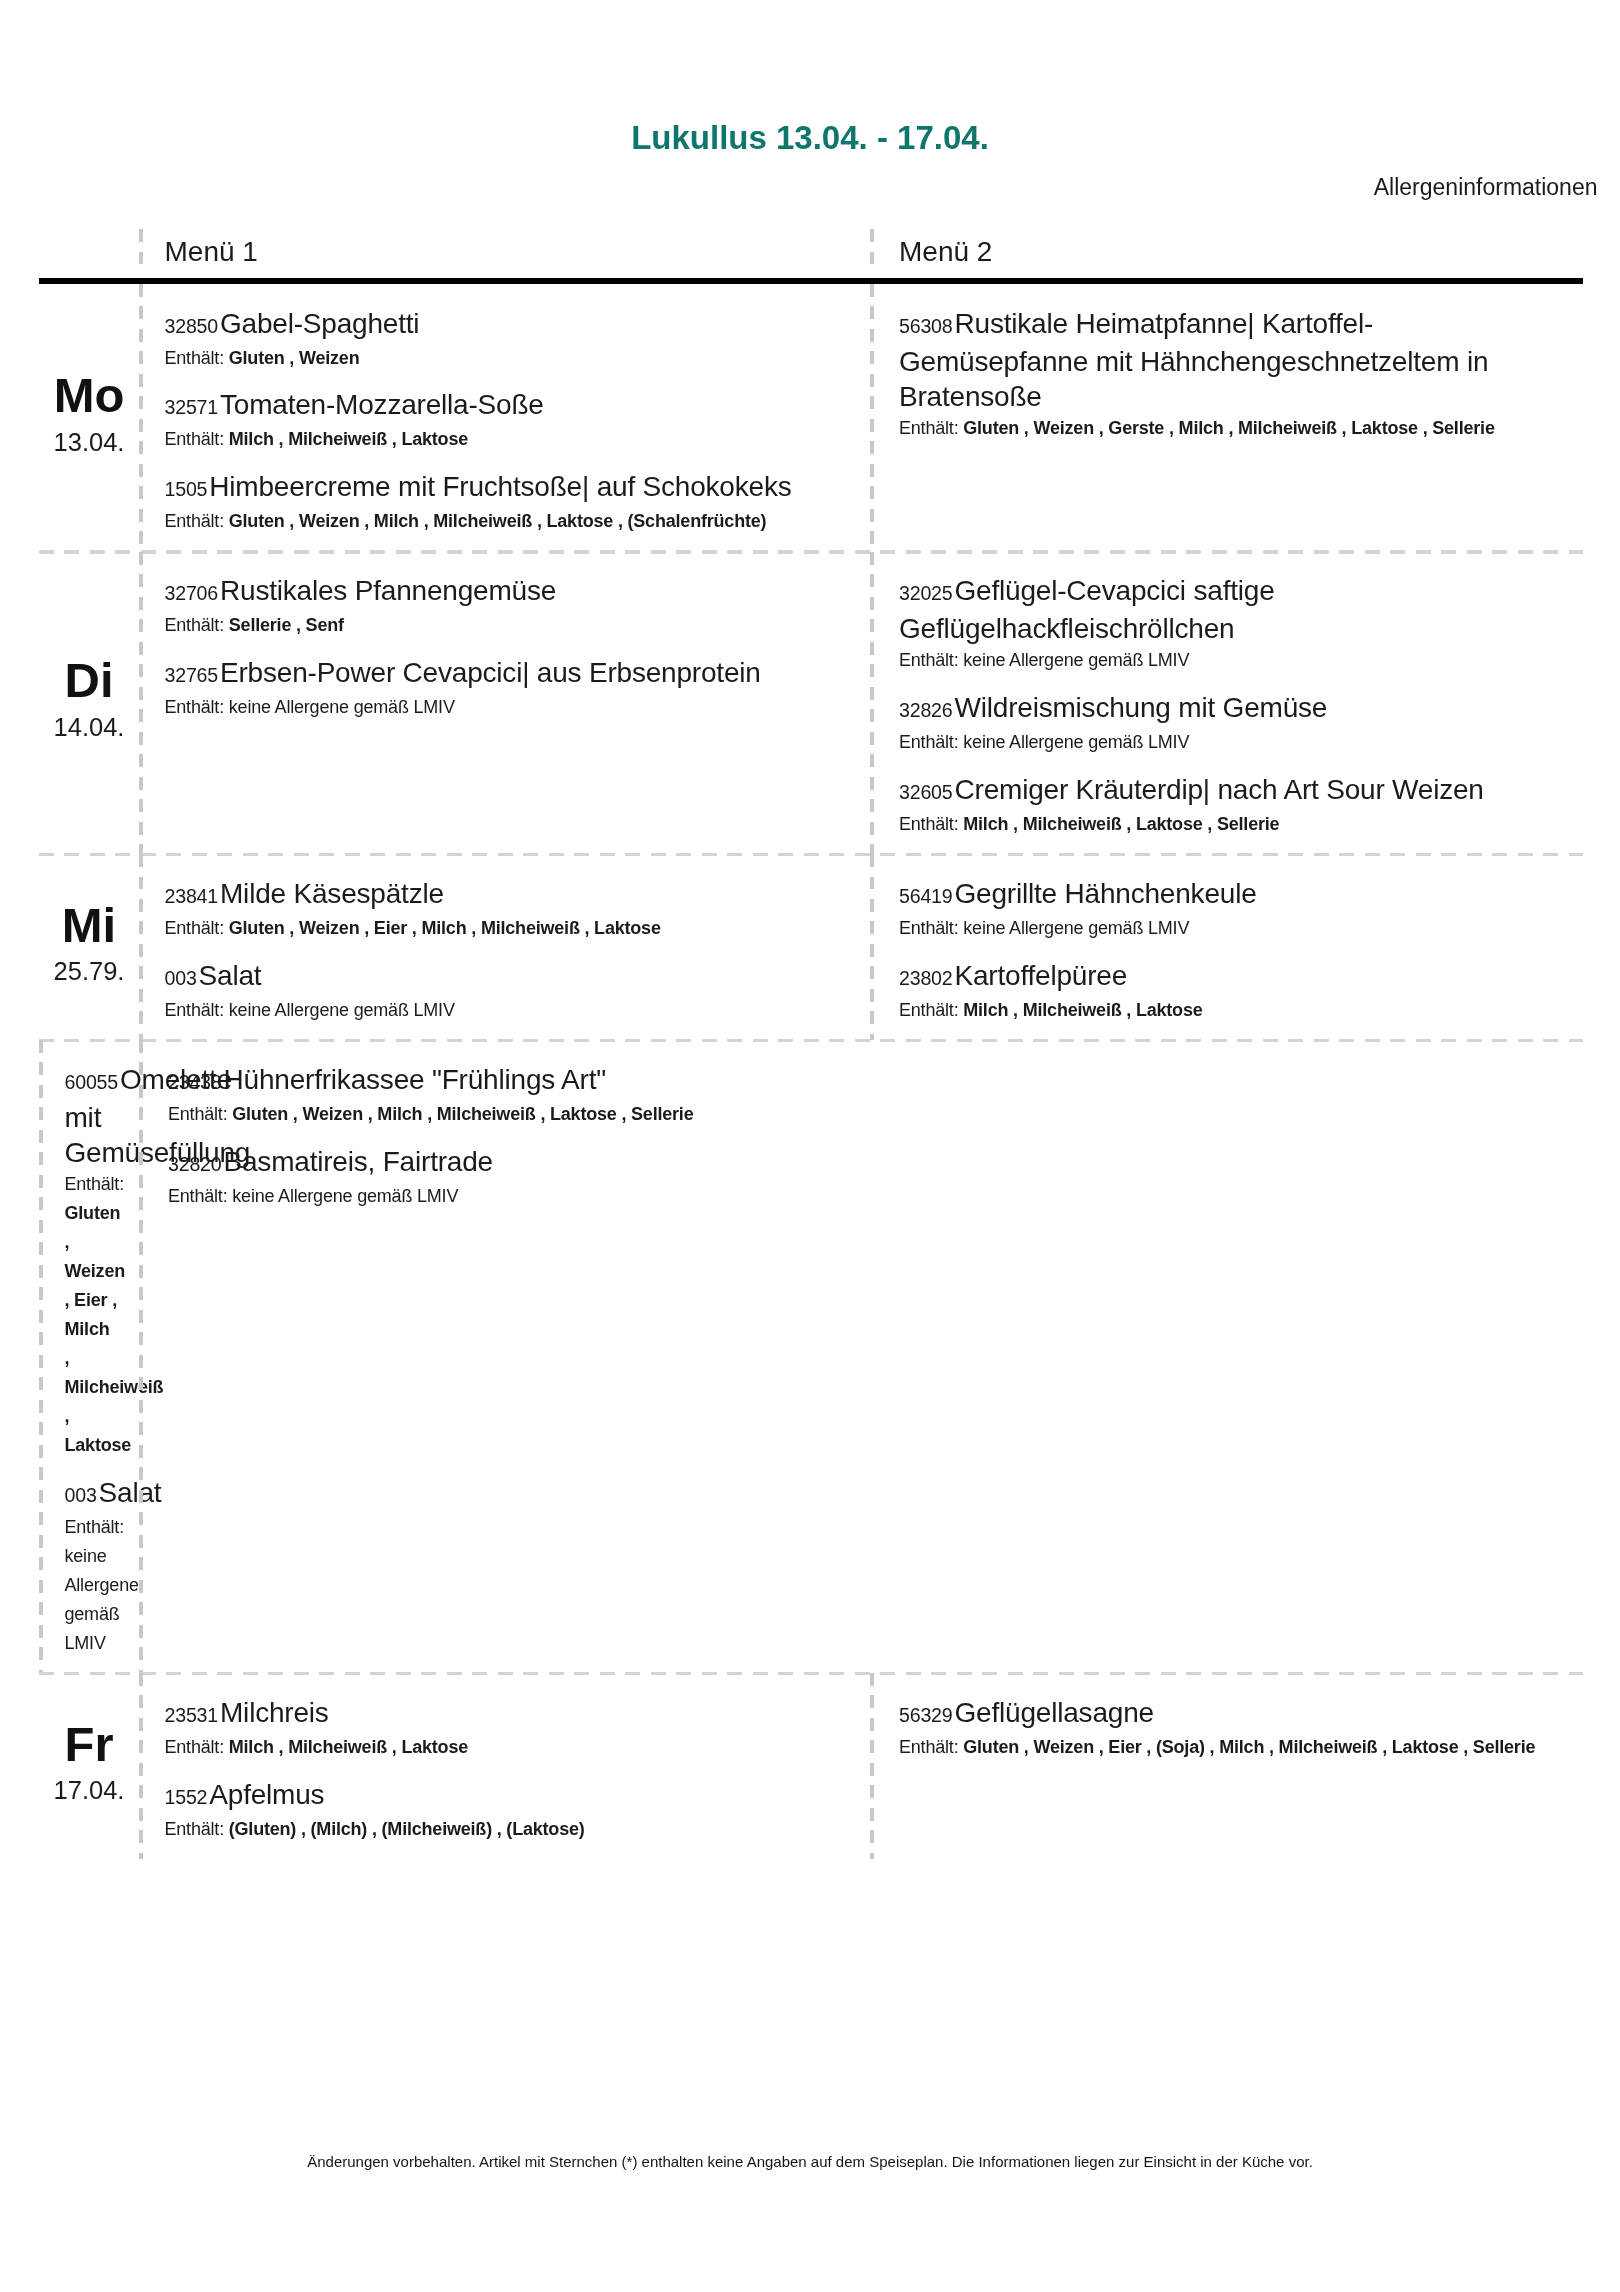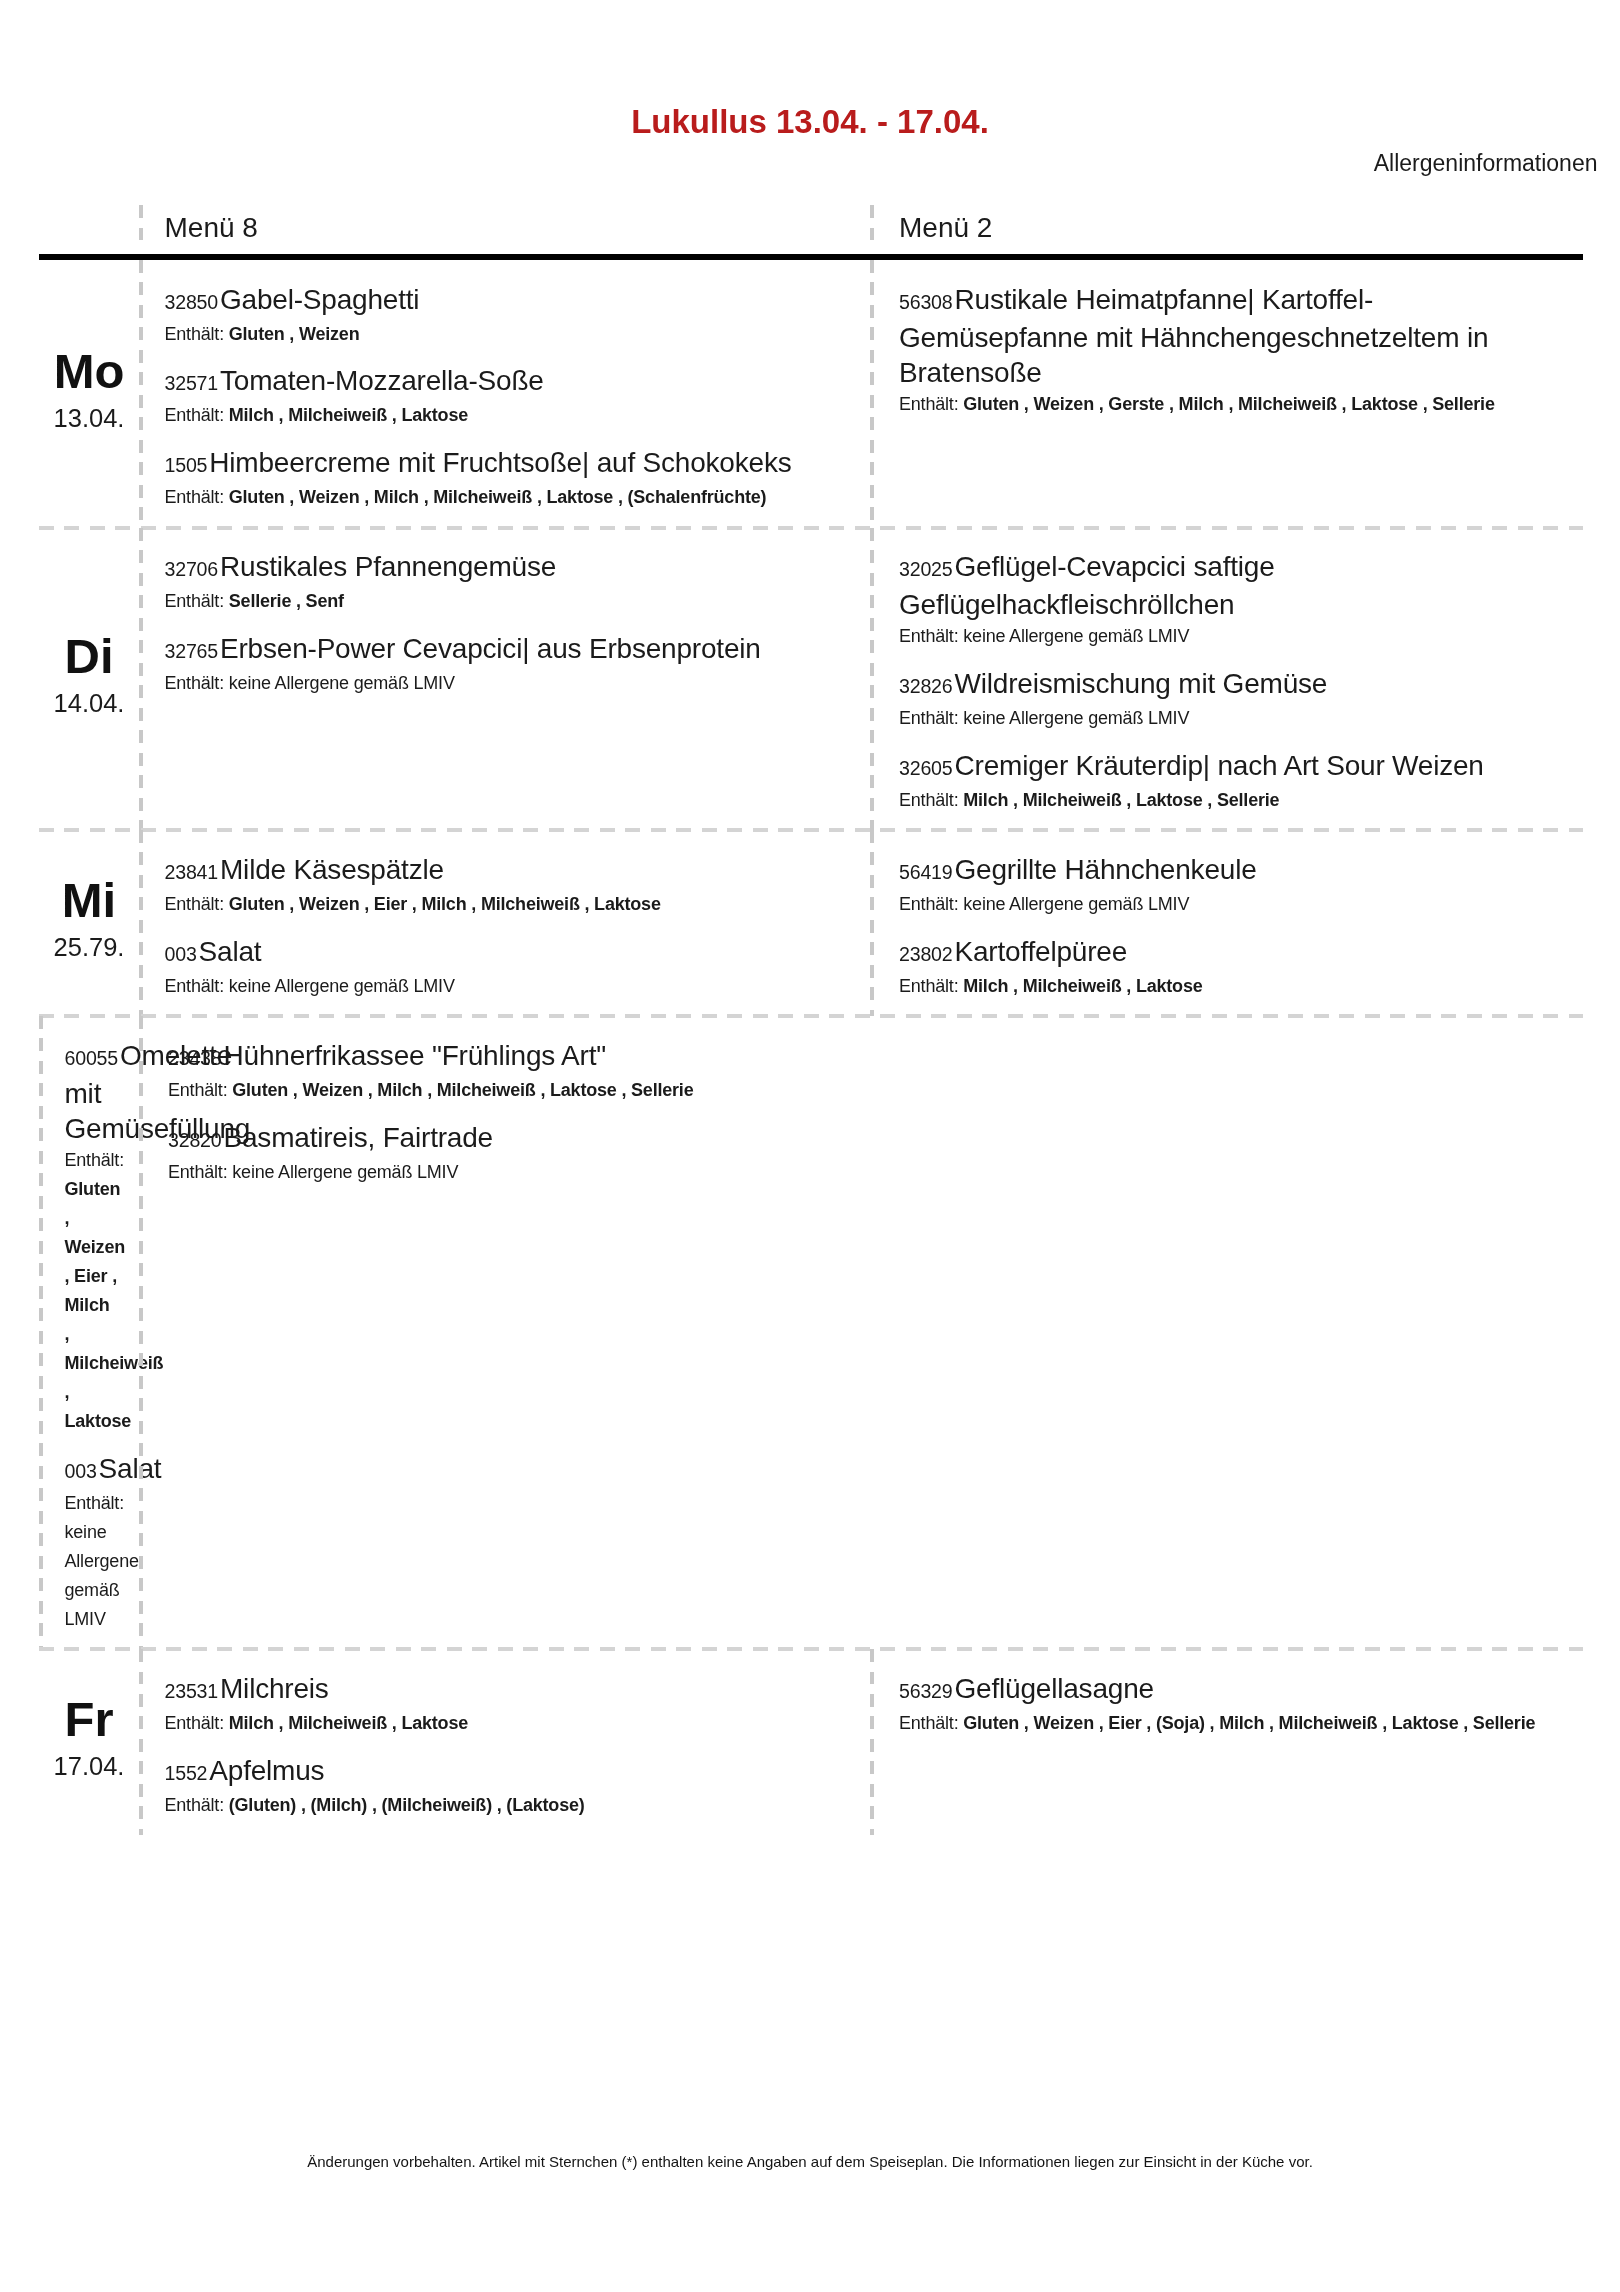--- a/index.html
+++ b/index.html
@@ -10,27 +10,27 @@
   .page {
     position: relative;
     width: 1620px;
     height: 2293px;
     background: #ffffff;
     font-family: "Liberation Sans", sans-serif;
     color: #1b1b1b;
     overflow: hidden;
   }
   .title {
-    margin: 0;
+    margin: 16px;
     padding-top: 102px;
     text-align: center;
     font-size: 33px;
     line-height: 39px;
     font-weight: bold;
-    color: #b91c1c;
+    color: #0f766e;
   }
   .allergen-link {
     margin-top: 7.8px;
     padding-right: 22.5px;
     text-align: right;
     font-size: 23px;
     line-height: 29px;
     color: #1b1b1b;
   }
   .table {
@@ -138,21 +138,21 @@
 
   <h1 class="title">Lukullus 13.04. - 17.04.</h1>
 
   <div class="allergen-link">Allergeninformationen</div>
 
   <div class="table">
 
     <div class="table-header-row">
       <div class="day-col-spacer"></div>
       <div class="menu-col-header col1 vdash">
-        <span>Menü 8</span>
+        <span>Menü 1</span>
       </div>
       <div class="menu-col-header col2 vdash">
         <span>Menü 2</span>
       </div>
     </div>
 
     <div class="thick-rule"></div>
 
     <div id="rows-container">
   <div class="day-row">

